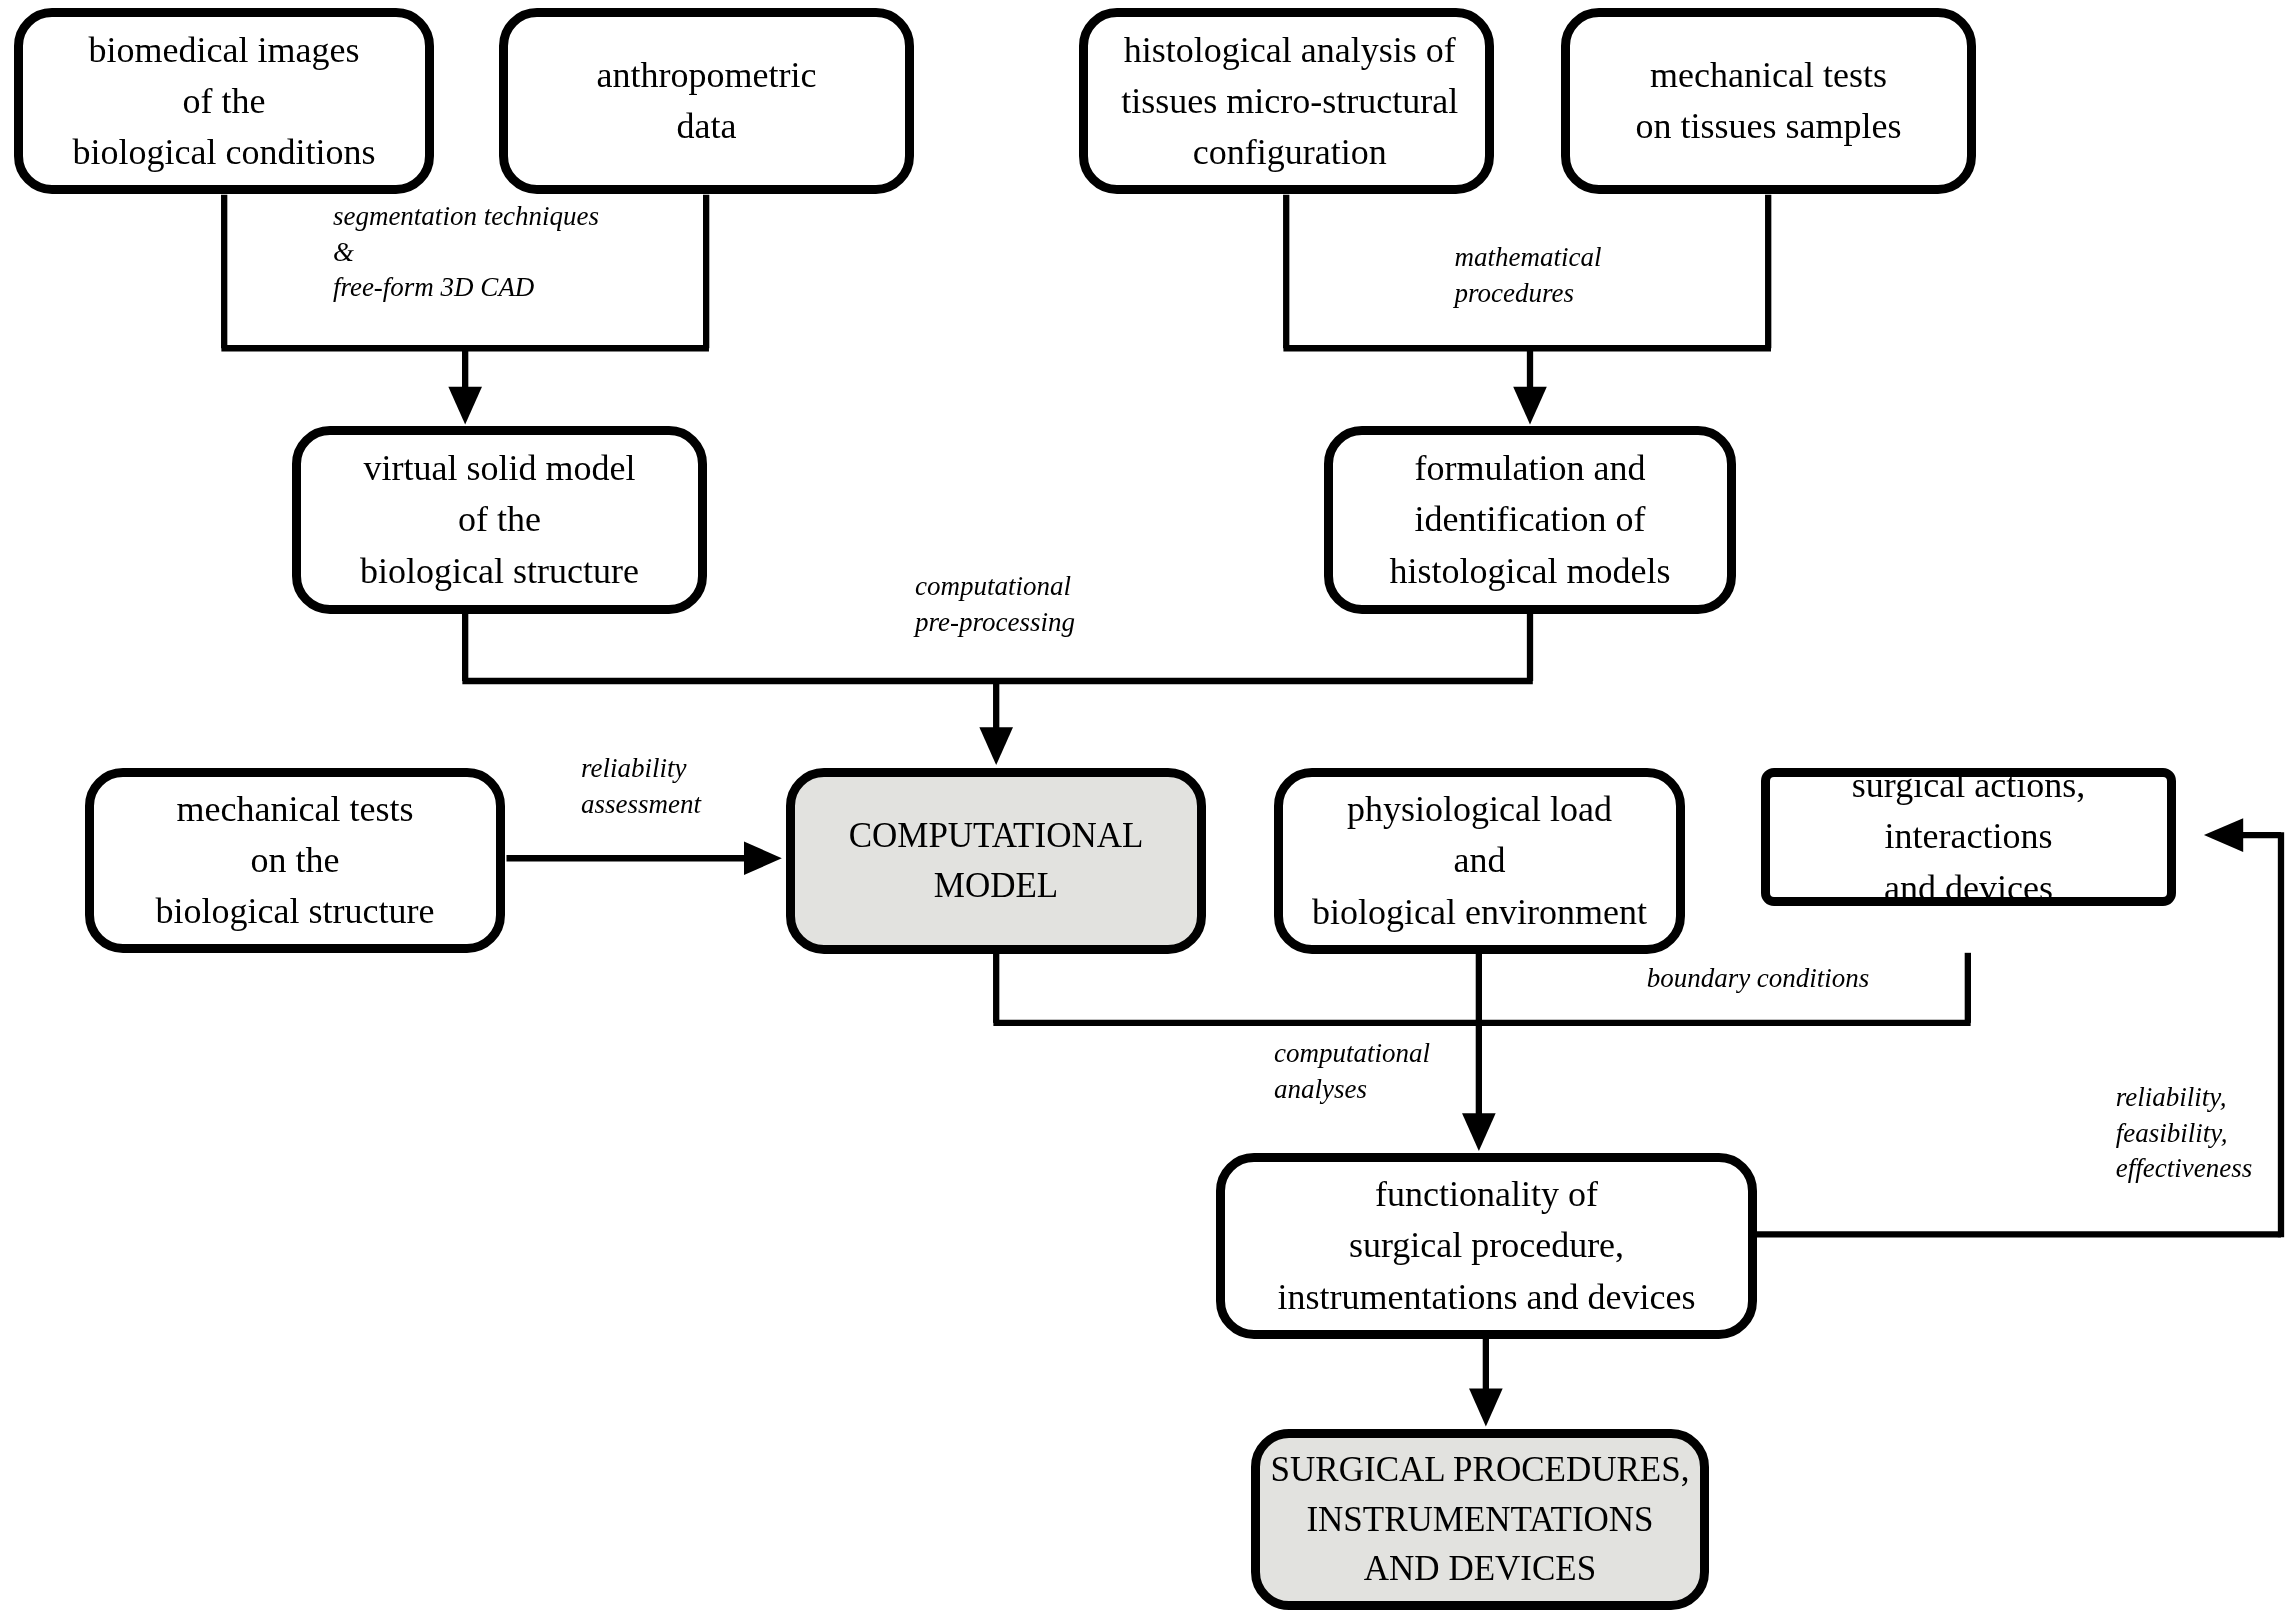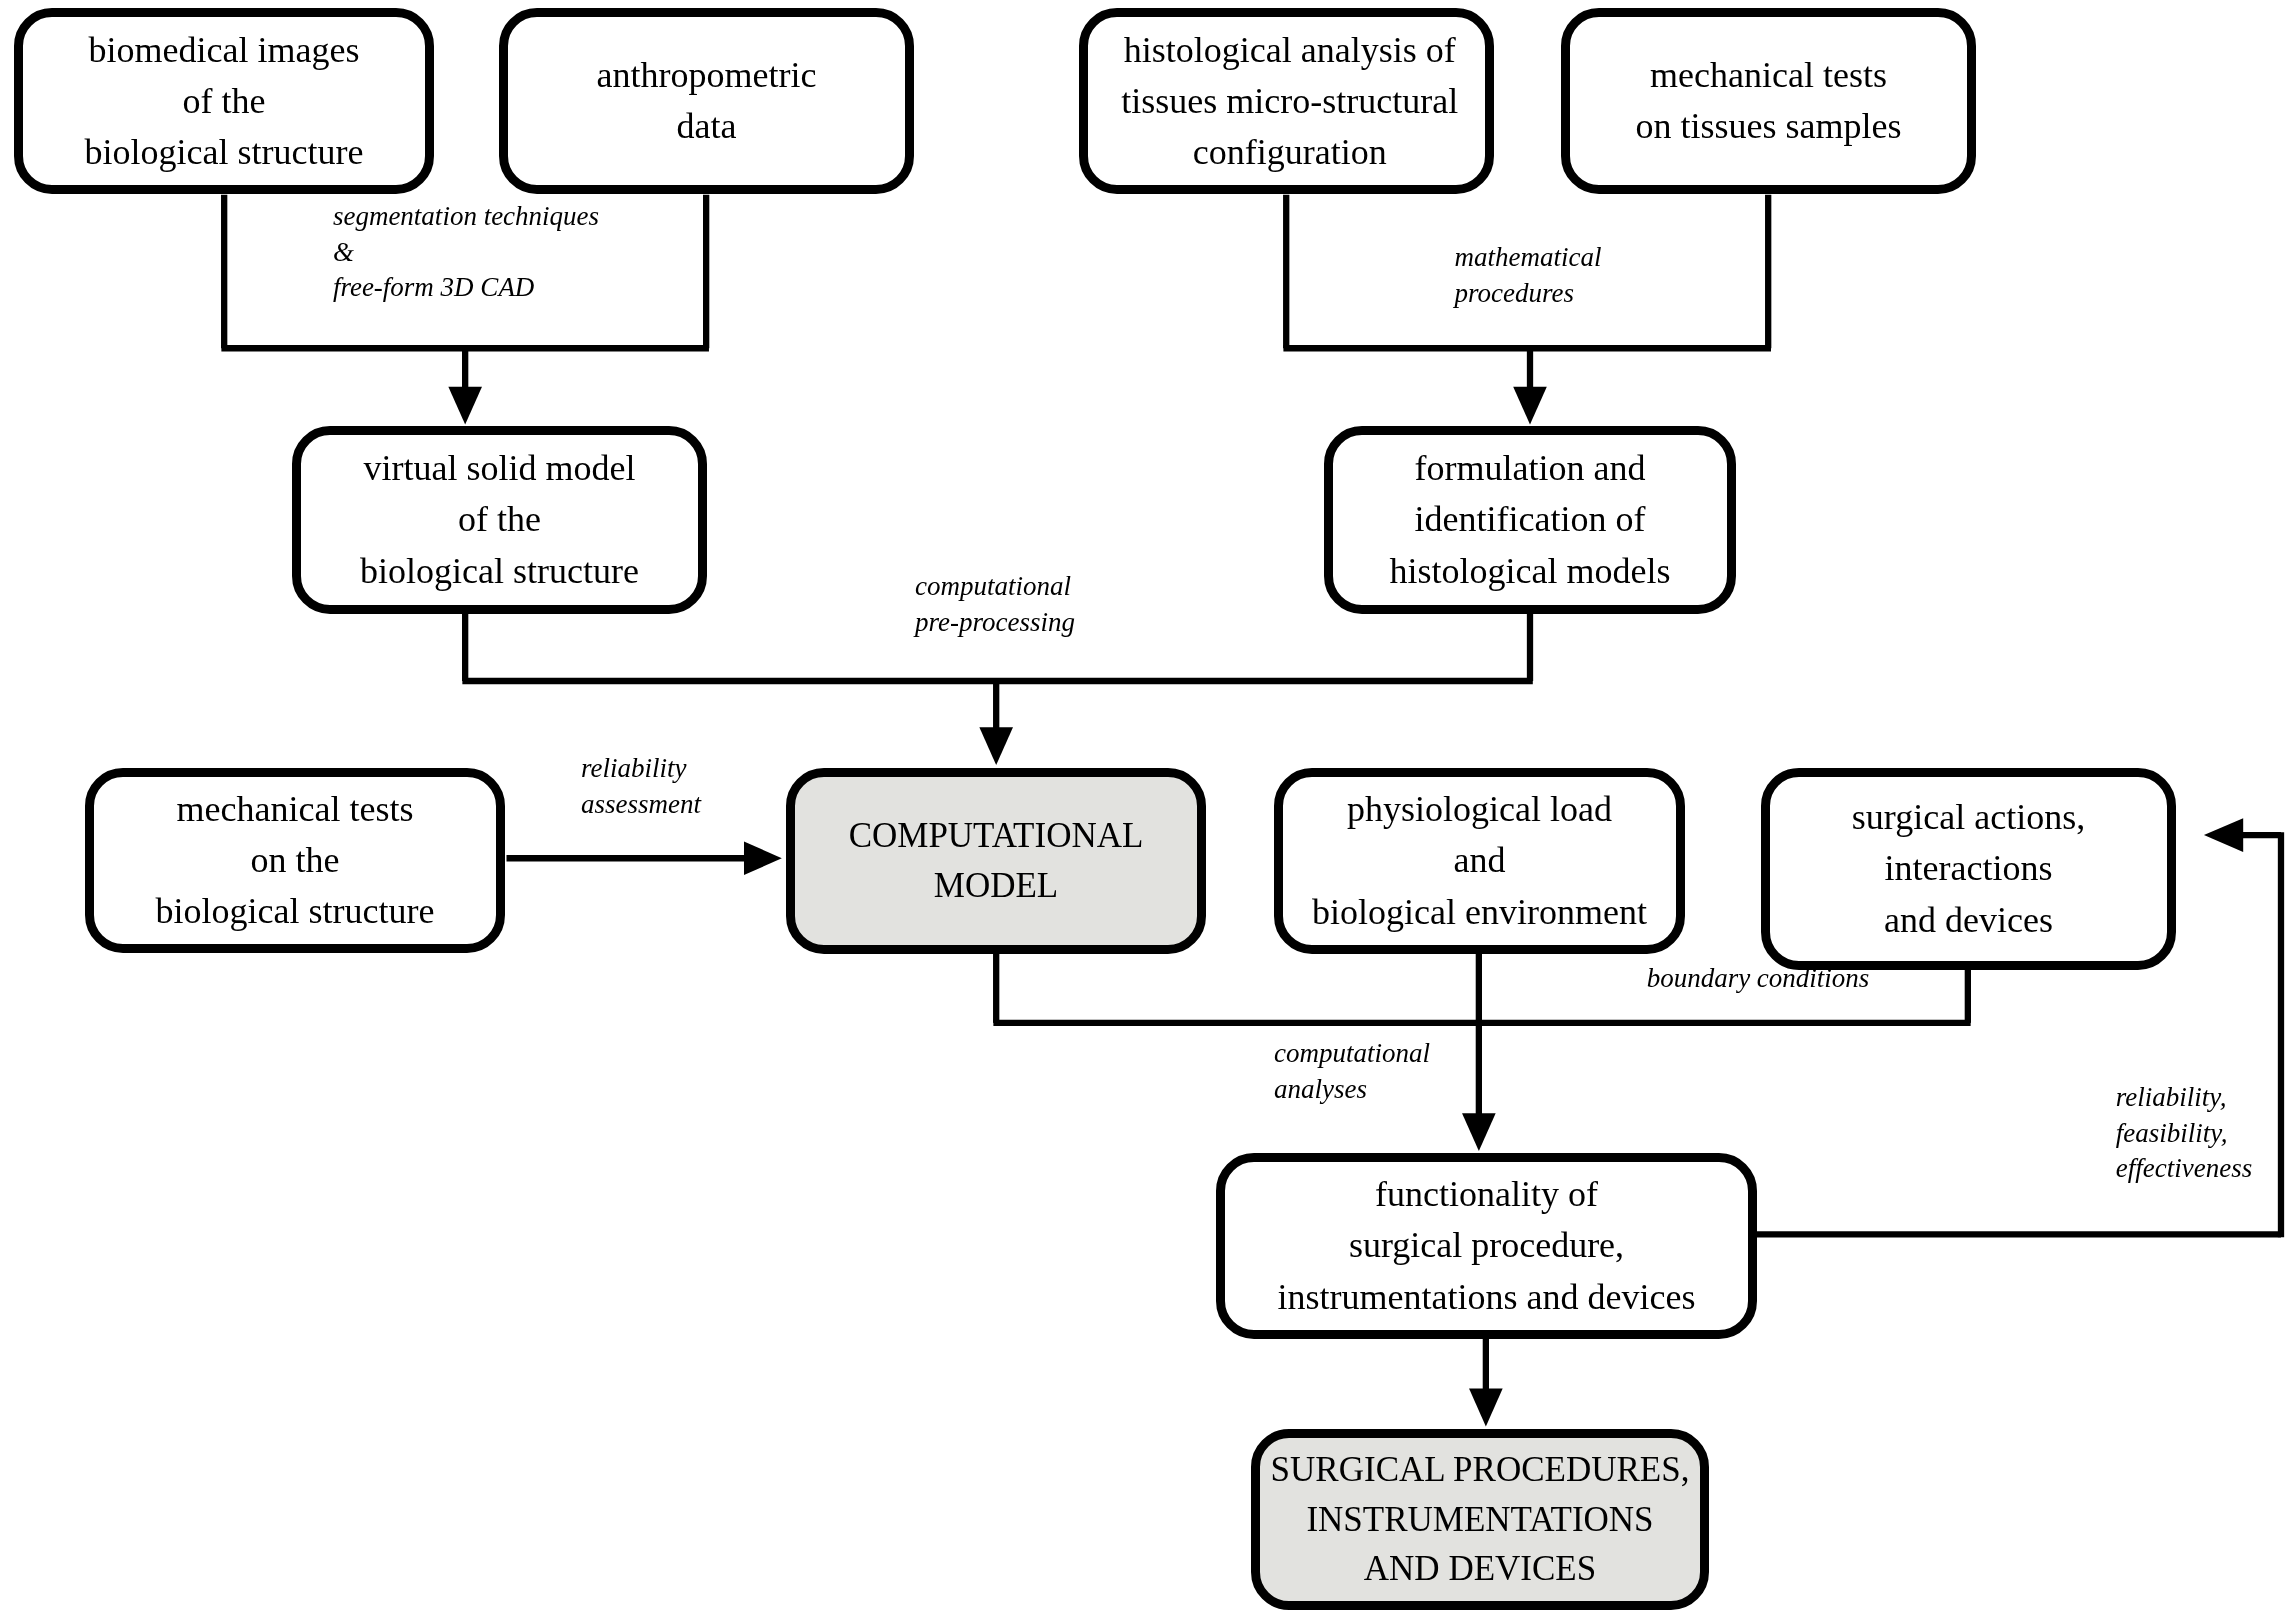--- a/index.html
+++ b/index.html
@@ -62,21 +62,21 @@
   
   #bx-biomedical        { left: 14px;   top: 8.4px;   width: 420px; height: 186px; }
   #bx-anthro            { left: 499px;  top: 8.4px;   width: 415px; height: 186px; }
   #bx-histo             { left: 1079px; top: 8.4px;   width: 415px; height: 186px; padding-left: 12px; }
   #bx-mech-tissues      { left: 1561px; top: 8.4px;   width: 415px; height: 186px; }
   #bx-virtual           { left: 258px;  top: 426px;  width: 415px; height: 188px; margin-left: 34px; }
   #bx-formulation       { left: 1324px; top: 426px;  width: 412px; height: 188px; }
   #bx-mech-structure    { left: 85px;  top: 768px; width: 420px; height: 185px; }
   #bx-comp-model        { left: 786px; top: 768px; width: 420px; height: 186px; }
   #bx-physio            { left: 1274px; top: 768px; width: 411px; height: 186px; }
-  #bx-surgical-actions  { left: 1761px; top: 768px; width: 415px; height: 202px; }
+  #bx-surgical-actions  { left: 1761px; top: 768px; width: 415px; height: 138px; border-radius: 13px; }
   #bx-functionality     { left: 1216px; top: 1153px; width: 541px; height: 186px; }
   #bx-surgical-proc     { left: 1251px; top: 1429px; width: 458px; height: 181px; }
   
   #lb-seg      { left: 466px;  top: 199px;  }
   #lb-math     { left: 1528px; top: 240px;  }
   #lb-prep     { left: 995px; top: 569px;  }
   #lb-rel      { left: 641px;  top: 751px; }
   #lb-boundary { left: 1734px; top: 961px; margin-left: 24px; }
   #lb-analyses { left: 1352px; top: 1036px; }
   #lb-rfe      { left: 2158px; top: 1080px; margin-left: 26px; }
@@ -134,21 +134,21 @@
     <g>
       <line x1="2505" y1="1762" x2="3256" y2="1762"></line>
       <line x1="3256" y1="1766" x2="3256" y2="1188"></line>
       <line x1="3256" y1="1192" x2="3200" y2="1192"></line>
       <polygon points="3146,1192 3202,1168 3202,1216"></polygon>
     </g>
   </svg>
 
   <div class="node" id="bx-biomedical">biomedical images
 of the
-biological structure</div>
+biological conditions</div>
   <div class="node" id="bx-anthro">anthropometric
 data</div>
   <div class="node" id="bx-histo">histological analysis of
 tissues micro-structural
 configuration</div>
   <div class="node" id="bx-mech-tissues">mechanical tests
 on tissues samples</div>
   <div class="node" id="bx-virtual">virtual solid model
 of the
 biological structure</div>

